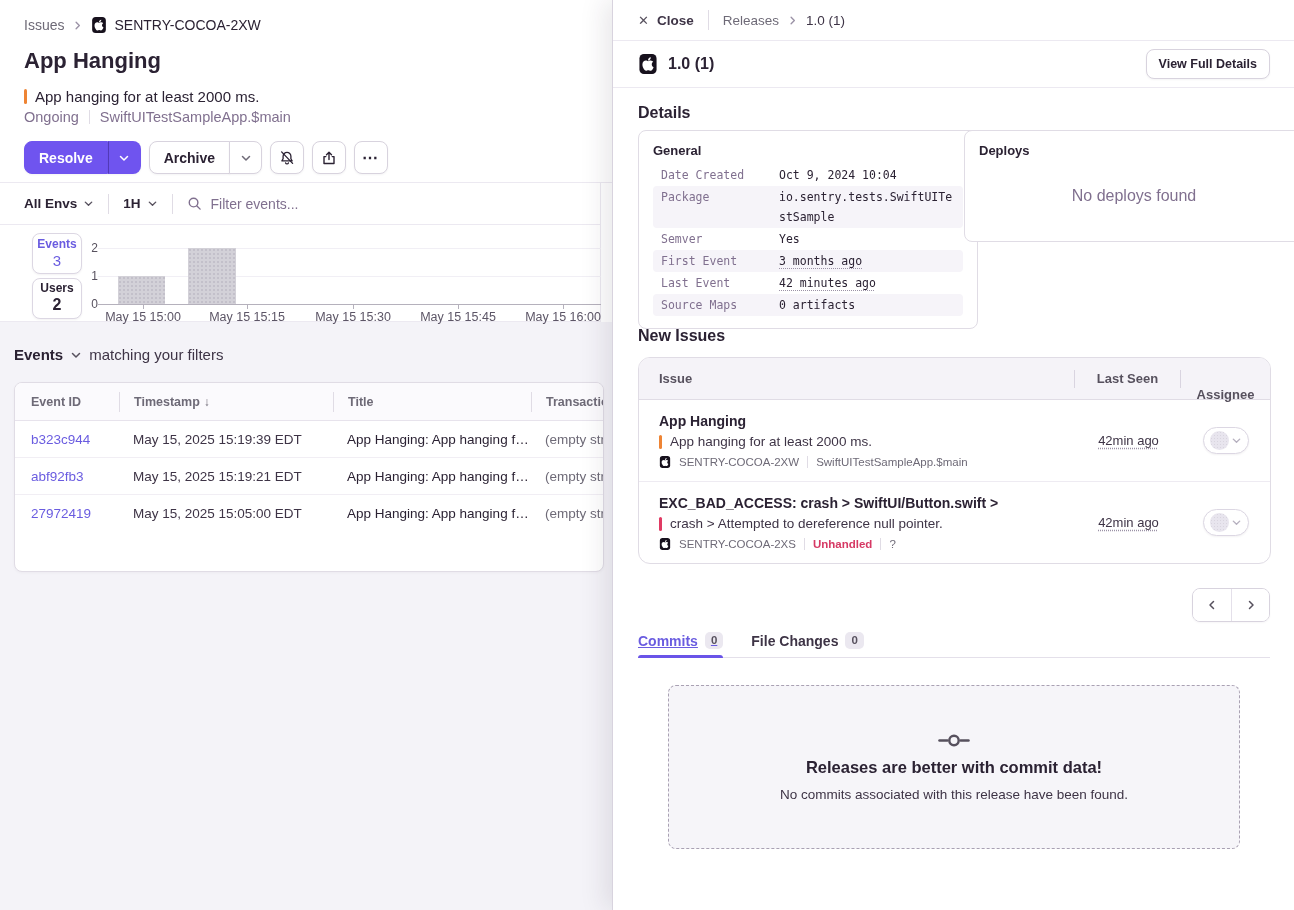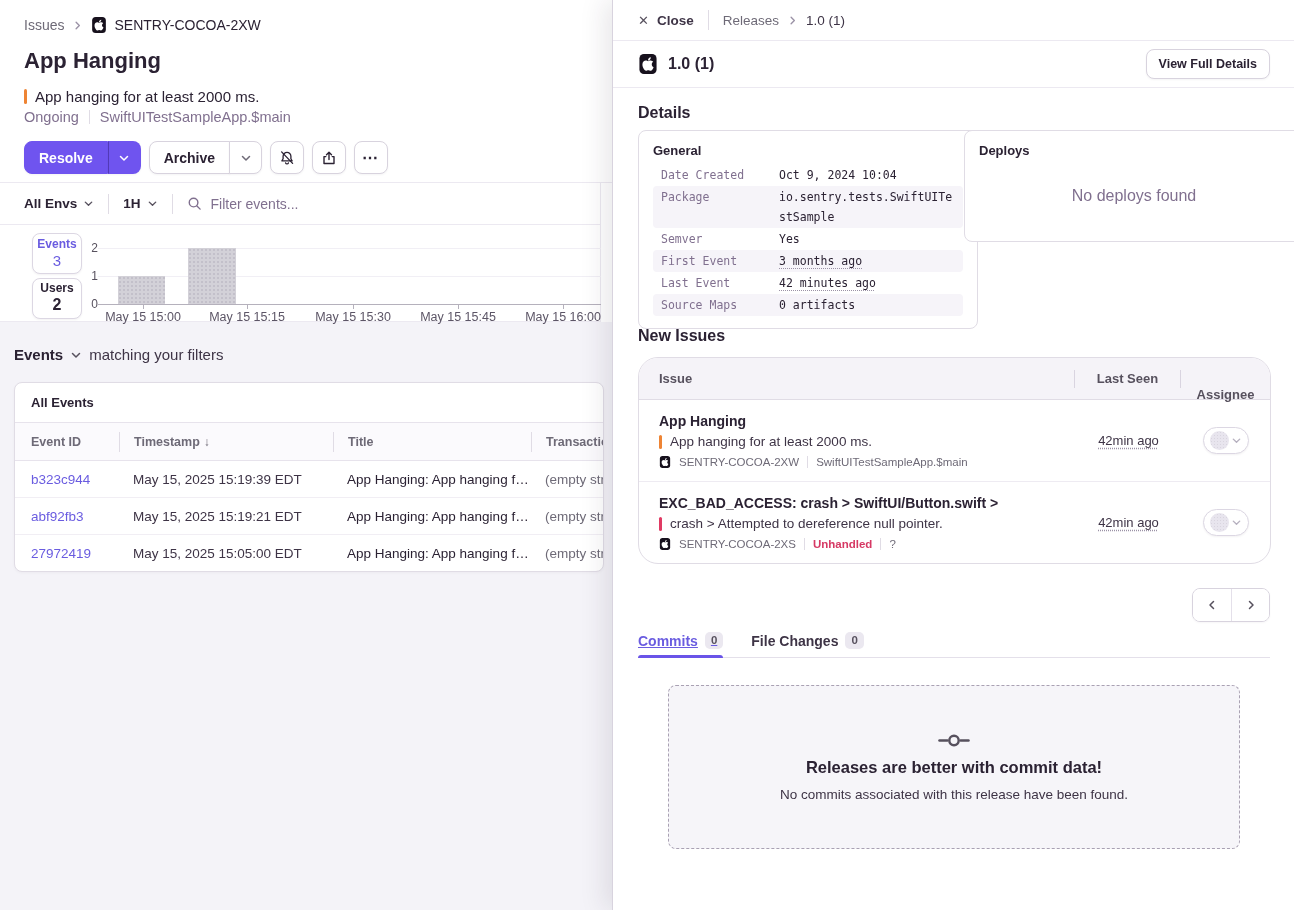--- a/index.html
+++ b/index.html
@@ -108,21 +108,21 @@
   .deploys-card { left:351px; height:112px; }
   .card-title { font-size:13px; font-weight:700; margin-bottom:6px; }
   .kv { display:flex; font-family:"DejaVu Sans Mono", monospace; font-size:11.5px; line-height:20px; padding:1px 8px; border-radius:4px; }
   .kv-list .kv:nth-child(even) { background:#f6f4f9; }
   .kv .k { width:118px; flex:none; color:#80708f; }
   .kv .v { flex:1; color:#2b2233; word-break:break-all; }
   .dotted { text-decoration:underline dotted; text-decoration-color:#9b92a6; text-underline-offset:3px; }
   .v-link { color:#6a5ce0; }
   .deploys-empty { height:64px; display:flex; align-items:center; justify-content:center; font-size:16px; color:#80708f; }
 
-  .issues-card { position:absolute; left:25px; top:357px; width:633px; background:#fff; border:1px solid #e0dce5; border-radius:20px; overflow:hidden; }
+  .issues-card { position:absolute; left:25px; top:357px; width:633px; background:#fff; border:1px solid #e0dce5; border-radius:12px; overflow:hidden; }
   .ni-head { display:flex; align-items:center; height:42px; background:#f5f3f8; border-bottom:1px solid #e0dce5; font-size:13px; font-weight:600; color:#57515e; }
   .col-issue { flex:1; padding-left:20px; }
   .ni-sep { width:1px; height:18px; background:#d9d4e0; flex:none; }
   .col-seen { width:105px; text-align:center; }
   .col-assignee { width:89px; text-align:center;margin-top:32px; }
   .ni-row { display:flex; align-items:center; border-bottom:1px solid #eeebf2; }
   .ni-row:last-child { border-bottom:0; }
   .ni-main { flex:1; padding:13px 8px 13px 20px; min-width:0; }
   .ni-title { font-size:14px; font-weight:700; margin-bottom:5px; white-space:nowrap; overflow:hidden; text-overflow:ellipsis; }
   .ni-desc { display:flex; align-items:center; gap:8px; font-size:13.5px; color:#3e3446; margin-bottom:7px; }
@@ -313,21 +313,20 @@
 
     <div class="section-heading">
       <span class="sh-bold">Events</span>
       <svg class="ic sh-chev" width="12" height="12">
           <use href="#sym-chev-down"></use>
         </svg>
       <span class="sh-rest">matching your filters</span>
     </div>
 
     <div class="events-card">
-      <div class="card-tab">All Events</div>
       <div class="ev-grid ev-head">
         <div class="hc">Event ID</div>
         <div class="hc">
           <span>Timestamp</span>
           <span class="sort-arrow">↓</span>
         </div>
         <div class="hc">Title</div>
         <div class="hc">Transaction</div>
       </div>
       <div class="ev-grid ev-row">

